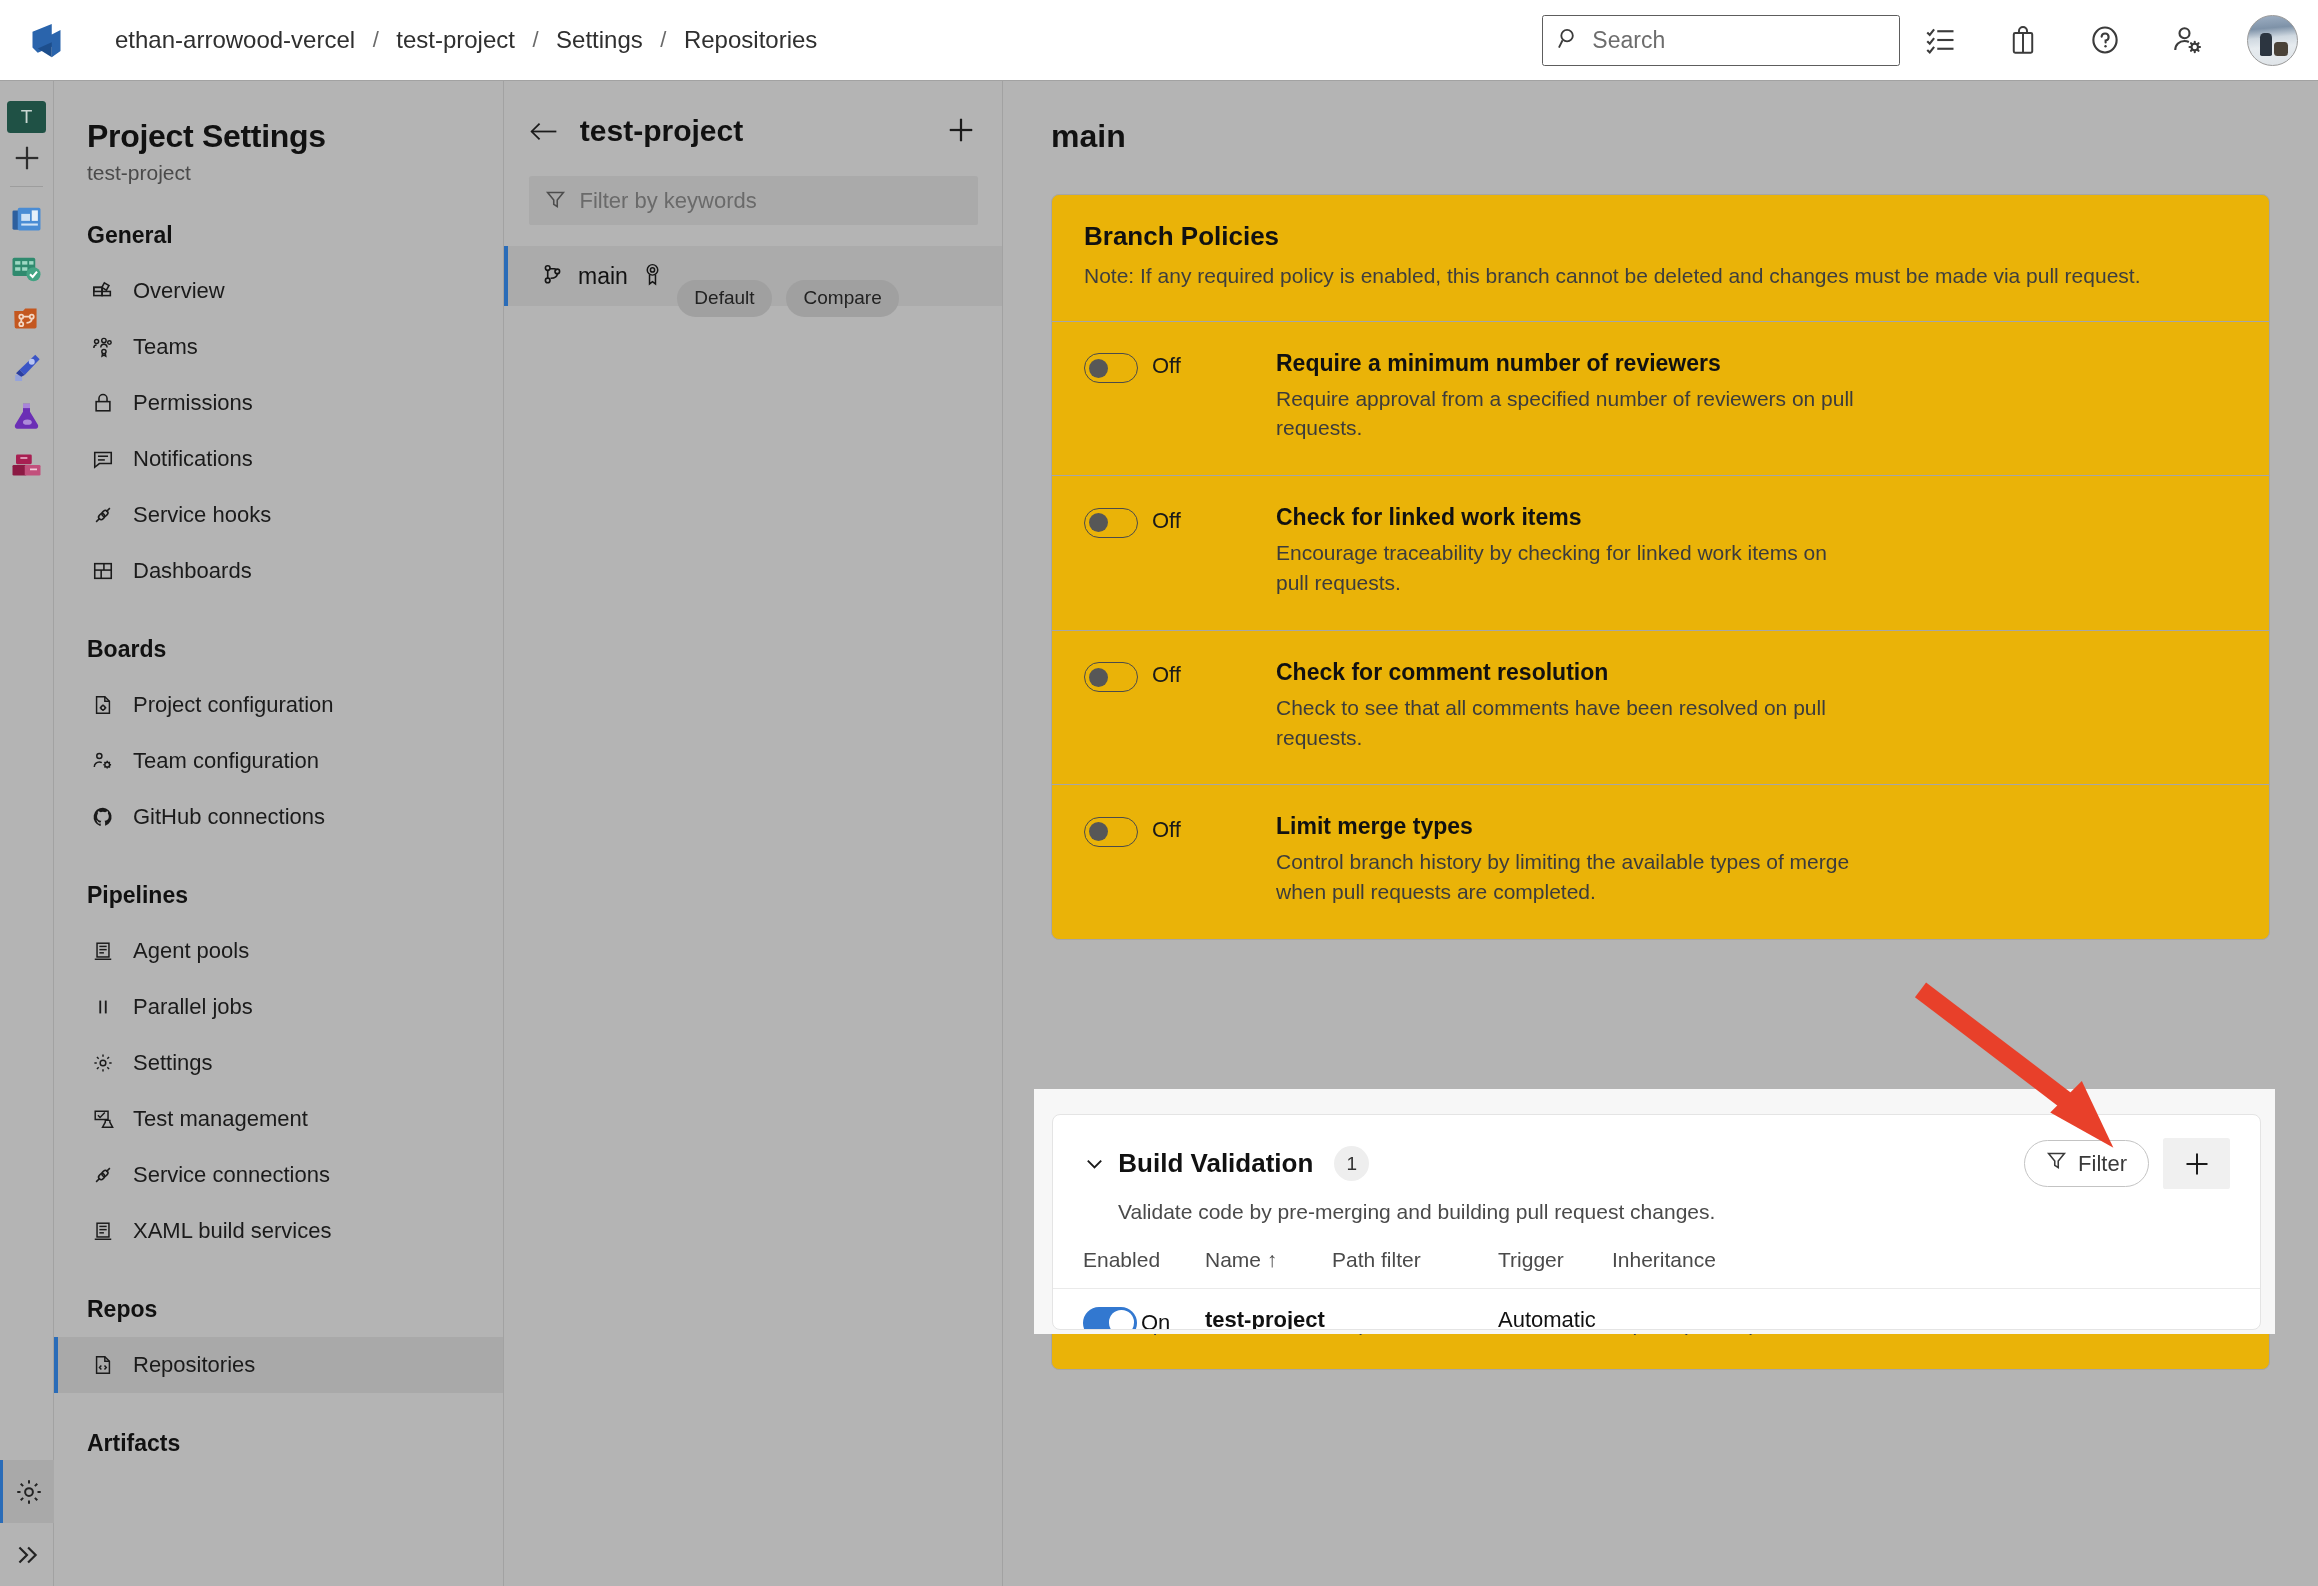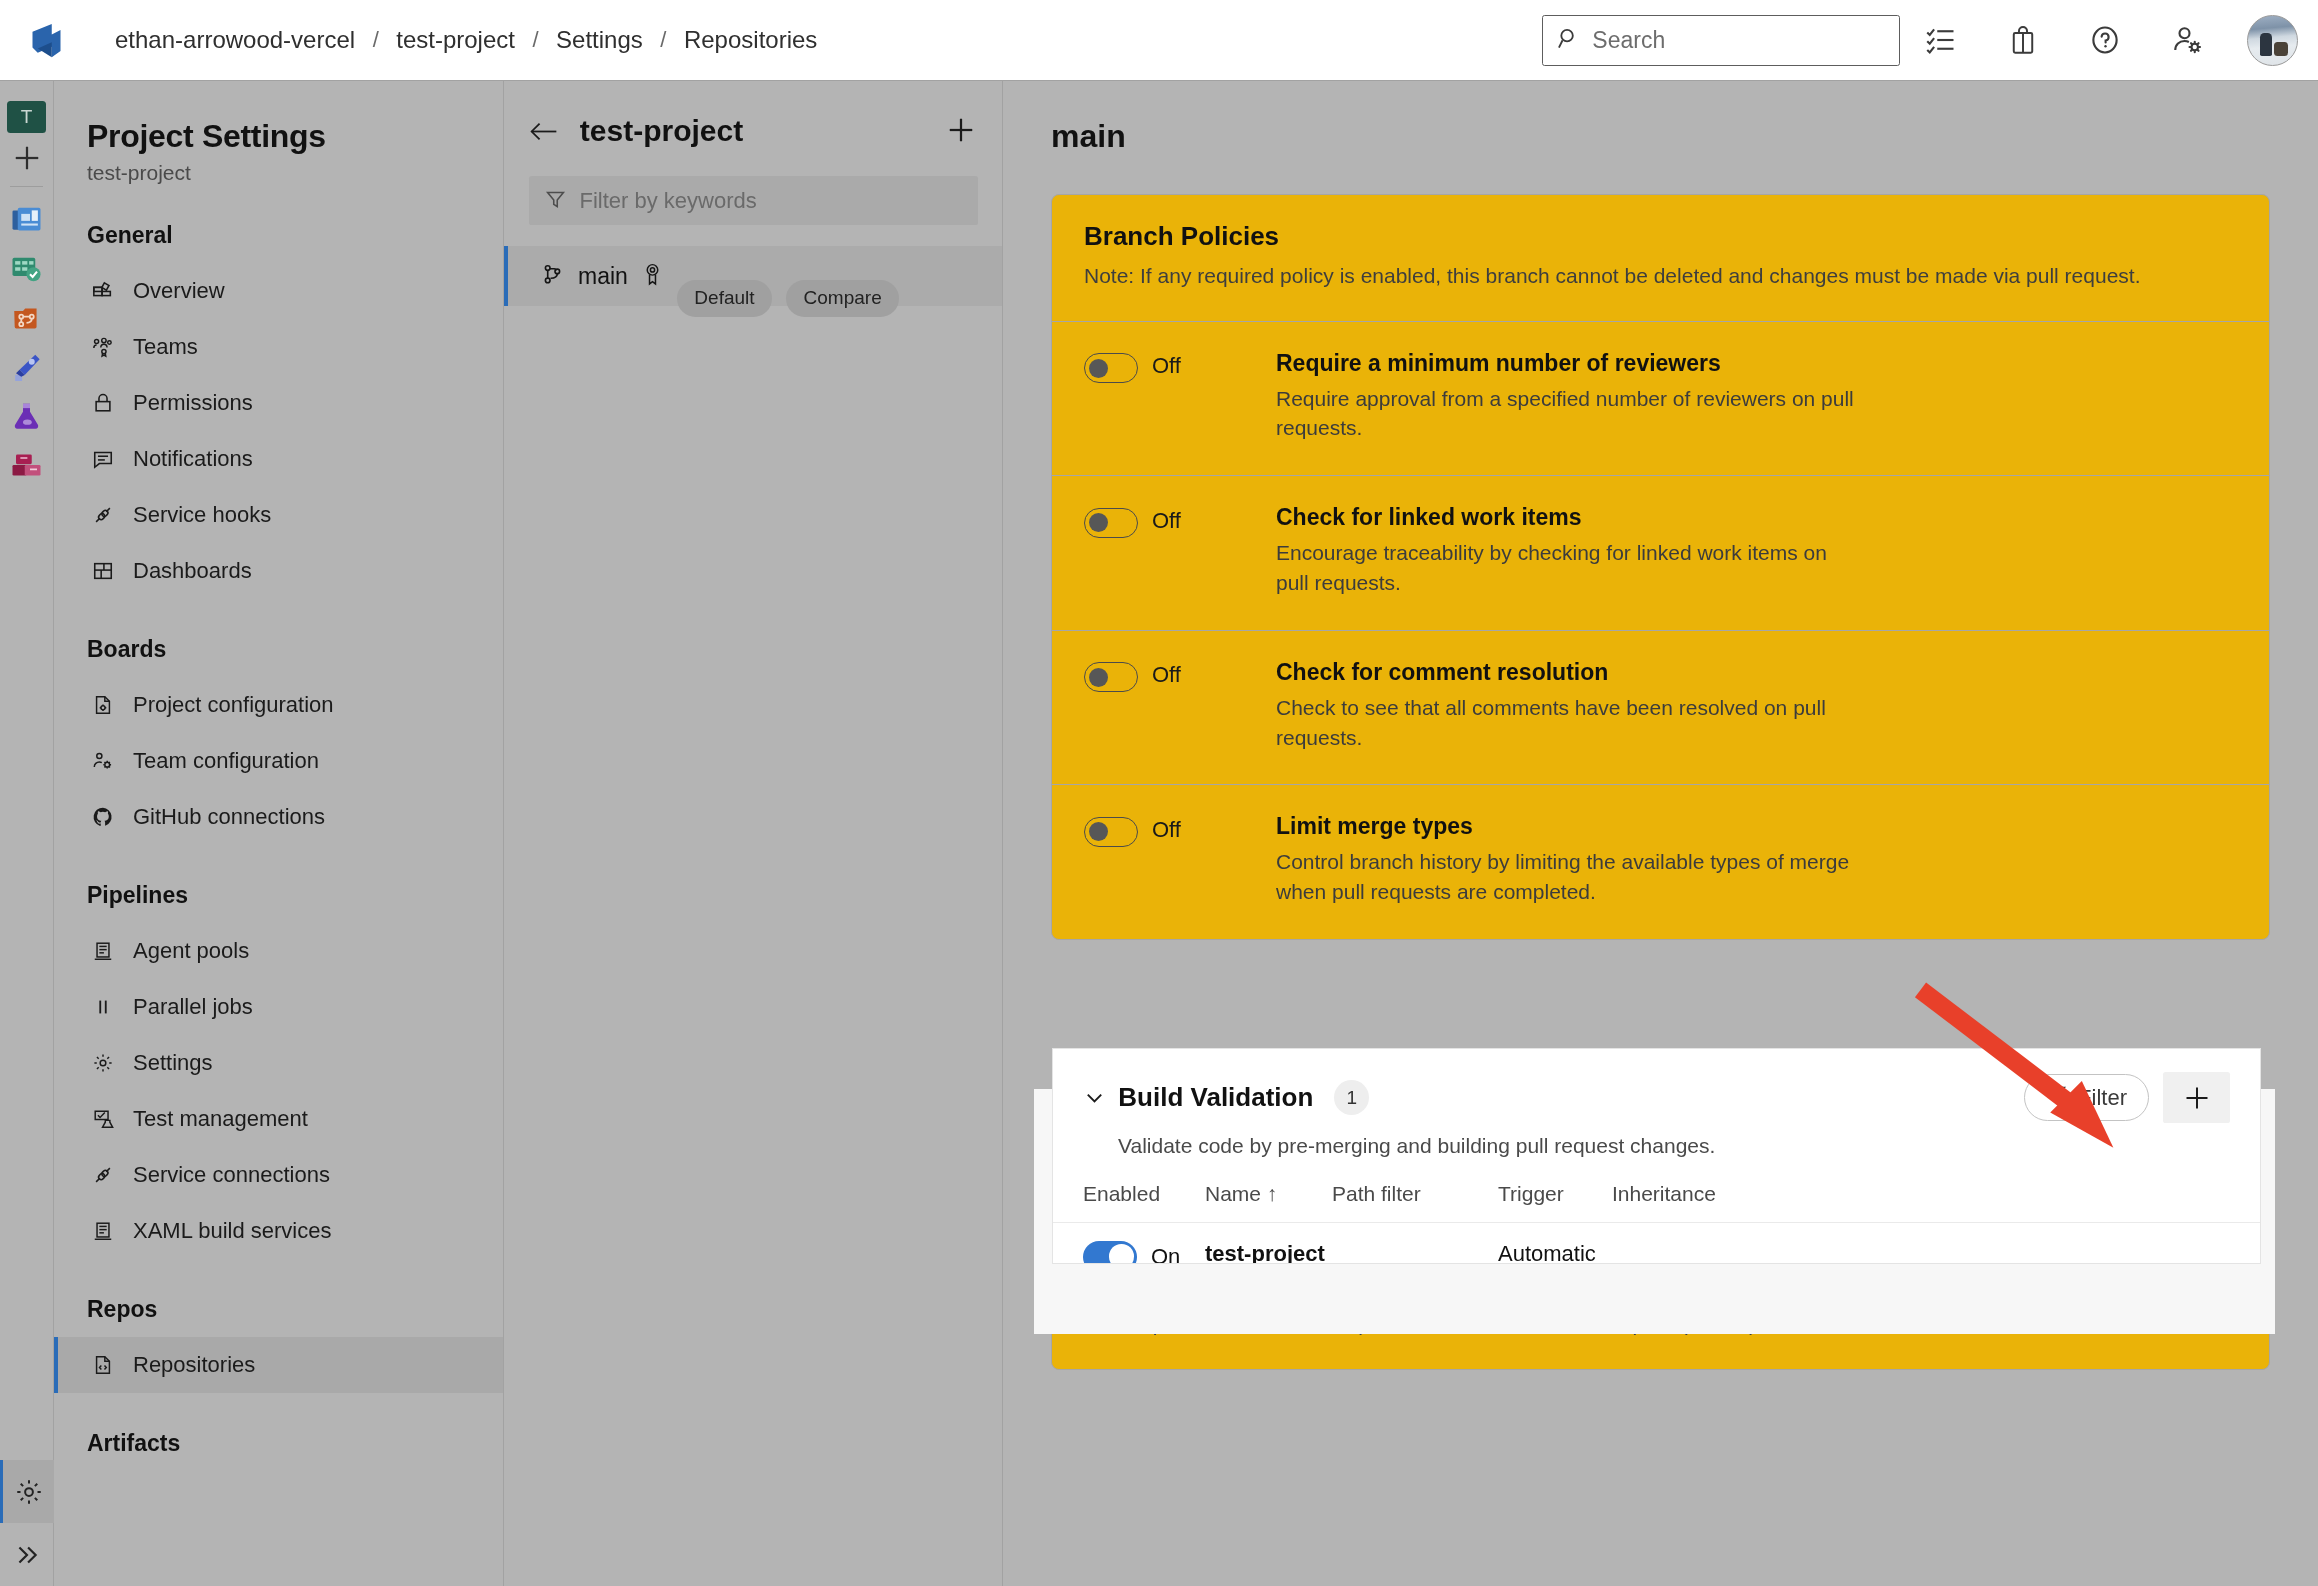--- a/index.html
+++ b/index.html
@@ -130,22 +130,22 @@
   .tog-label { font-size: 22px; color: #1a1a1a; }
   .p-body h3 { font-size: 23px; font-weight: bold; color: #111; }
   .p-body p { font-size: 21px; color: #3c3c3c; line-height: 1.42; margin-top: 7px; max-width: 578px; }
 
   
   .spotlight {
     position: absolute; left: 1034px; top: 1089px; width: 1241px; height: 245px;
     background: #f7f7f7; z-index: 40;
   }
   .bv-card {
-    position: absolute; left: 1052px; top: 1048px; width: 1209px; height: 216px;
-    background: #ffffff; border: 0.9px solid #e4e4e4; border-radius: 0; z-index: 41; overflow: hidden;
+    position: absolute; left: 1052px; top: 1114px; width: 1209px; height: 216px;
+    background: #ffffff; border: 0.9px solid #e4e4e4; border-radius: 8px; z-index: 41; overflow: hidden;
   }
   .bv-hd { padding: 23px 30px 0; position: relative; }
   .bv-row1 { display: flex; align-items: center; }
   .bv-chev { width: 30px; display: flex; align-items: center; }
   .bv-title { font-size: 26px; font-weight: bold; color: #111; margin-left: 5.3px; }
   .count-badge {
     margin-left: 21px; min-width: 35px; height: 35px; border-radius: 17.5px; background: #eeeeee;
     display: flex; align-items: center; justify-content: center; font-size: 19px; color: #333; padding: 0 11.4px;
   }
   .bv-actions { margin-left: auto; display: flex; align-items: center; gap: 14px; }
@@ -166,21 +166,21 @@
   .c-name { width: 127px; flex: none; }
   .c-path { width: 166px; flex: none; }
   .c-trig { width: 114px; flex: none; }
   .c-inh { flex: none; }
   .toggle-on {
     width: 54px; height: 32px; border-radius: 16px; background: #3278d0; position: relative;
   }
   .toggle-on i {
     position: absolute; right: 3.5px; top: 3.5px; width: 24.5px; height: 24.5px; border-radius: 50%; background: #fff;
   }
-  .on-row { display: flex; align-items: center; gap: 14px; }
+  .on-row { display: flex; align-items: center; gap: 4px; }
   .on-label { font-size: 22px; color: #111; }
   .cell-main { font-size: 22px; font-weight: bold; color: #111; white-space: nowrap; }
 
   
   .arrow { position: absolute; left: 1910px; top: 981px; z-index: 60; pointer-events: none; }
 </style>
 </head>
 <body>
 
 <div id="app">

